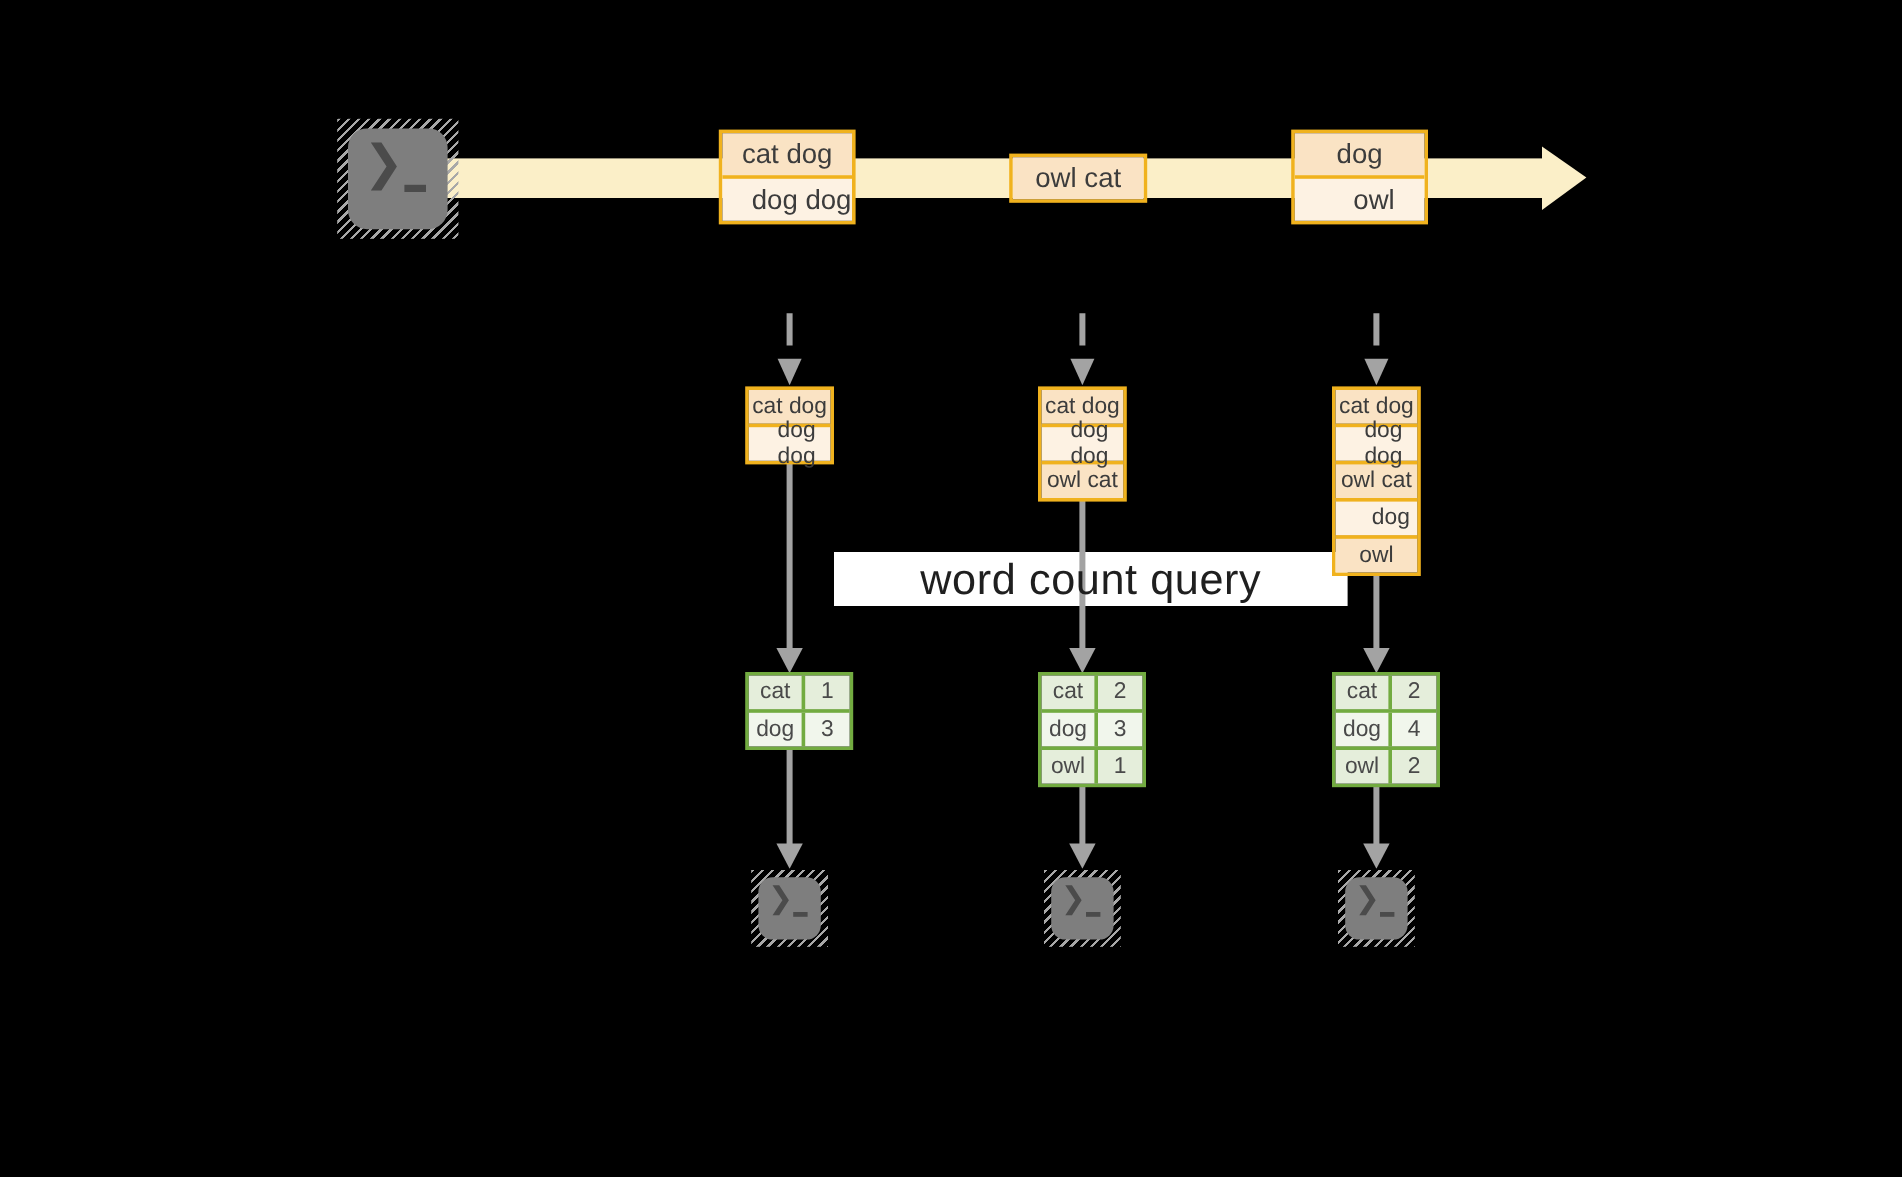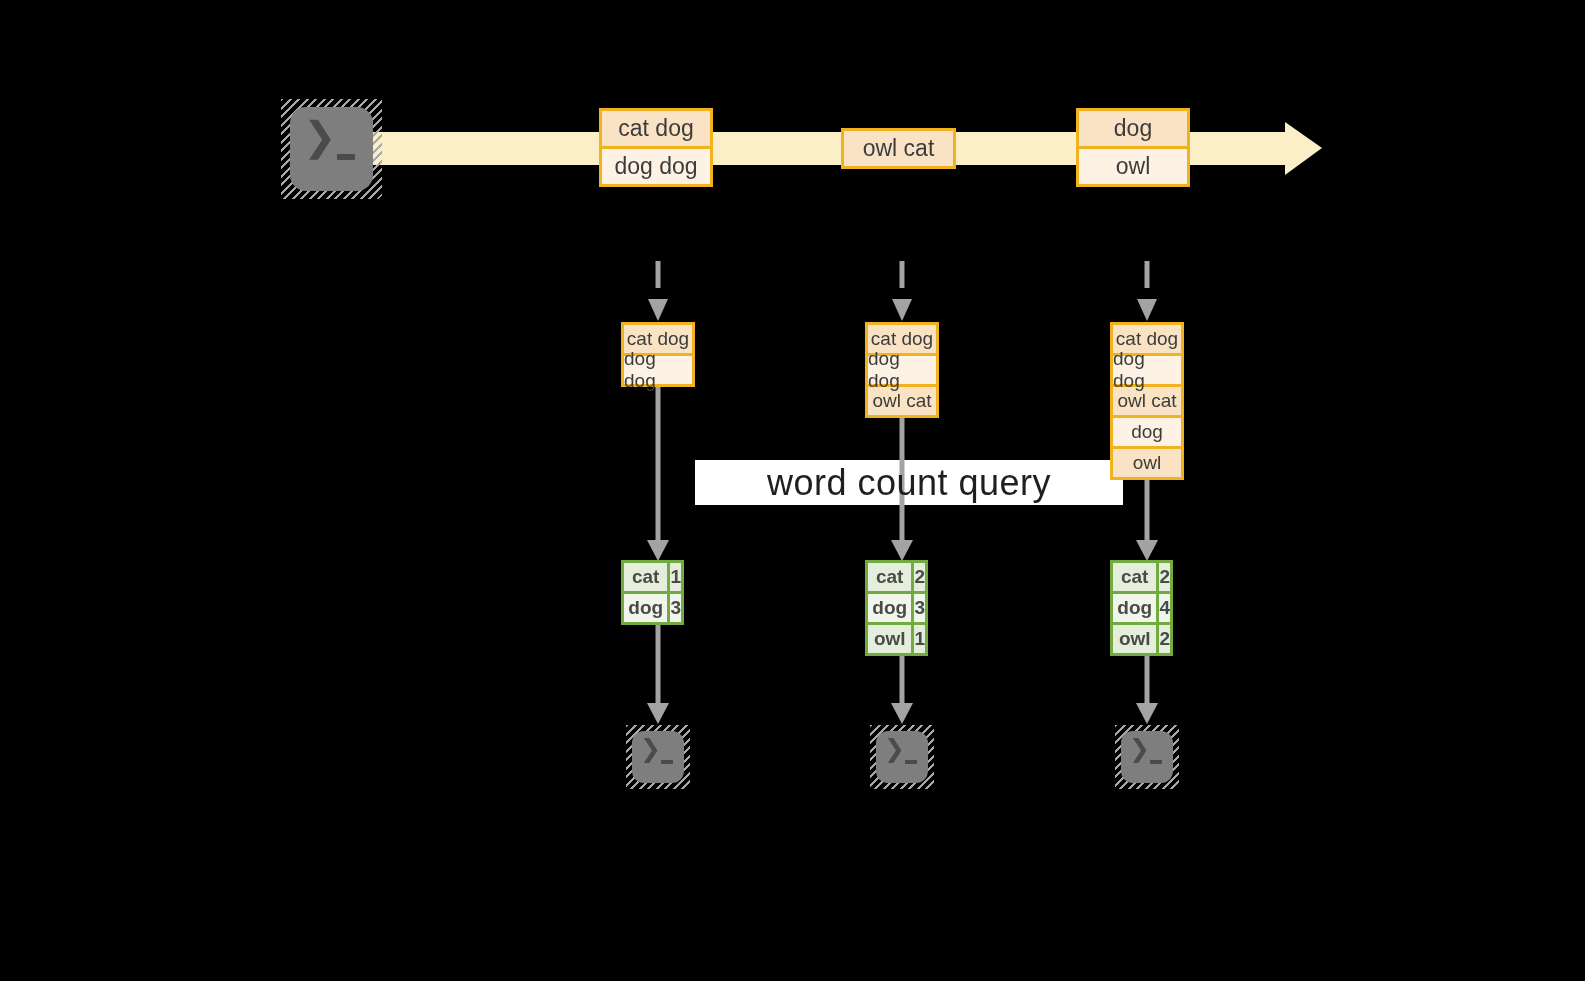--- a/index.html
+++ b/index.html
@@ -33,34 +33,34 @@
   .terminal.big .uscore{position:absolute;left:47px;top:47px;width:18px;height:6px;background:var(--glyph);}
   .terminal.small{width:64px;height:64px;}
   .terminal.small .tbody{inset:6px;border-radius:12px;}
   .terminal.small .glyph{position:absolute;left:8px;top:3px;font:bold 25px "DejaVu Sans",sans-serif;color:var(--glyph);}
   .terminal.small .uscore{position:absolute;left:29px;top:29px;width:12px;height:4px;background:var(--glyph);}
   
   .obox{position:absolute;border:3px solid var(--orange);box-sizing:border-box;z-index:4;}
   .obox .cell{display:flex;align-items:center;justify-content:center;color:var(--ink);}
   .obox .cell + .cell{border-top:3px solid var(--orange);}
   .obox .cell.dark{background:var(--peach-dark);}
-  .obox .cell.light{background:var(--peach-light);}
+  .obox .cell.light{background:var(--peach-light);padding-left:24px;}
   .obox.bandbox{width:114px;}
   .obox.bandbox .cell{height:35px;font-size:23px;}
   .obox.bandbox.single{width:115px;}
   .obox.stack{width:74px;}
   .obox.stack .cell{height:28px;font-size:19px;}
   
   .arr{position:absolute;z-index:2;}
   
   .banner-bg{position:absolute;left:695px;top:460px;width:428px;height:45px;background:#fff;z-index:1;}
   .banner-text{position:absolute;left:695px;top:460px;width:428px;height:45px;z-index:3;
     display:flex;align-items:center;justify-content:center;font-size:36px;color:#1F1F1F;letter-spacing:0.5px;}
   
-  .gtable{position:absolute;width:63px;border:3px solid var(--green);box-sizing:border-box;z-index:4;font-weight:bold;}
+  .gtable{position:absolute;width:90px;border:3px solid var(--green);box-sizing:border-box;z-index:4;}
   .grow{display:flex;height:28px;}
   .grow + .grow{border-top:3px solid var(--green);}
   .grow.dark{background:var(--green-dark);}
   .grow.light{background:var(--green-light);}
   .gword{width:44px;display:flex;align-items:center;justify-content:center;font-size:19px;color:#4A4A4A;}
   .gcount{flex:1;border-left:3px solid var(--green);display:flex;align-items:center;justify-content:center;font-size:19px;color:#4A4A4A;}
 </style>
 </head>
 <body>
 

